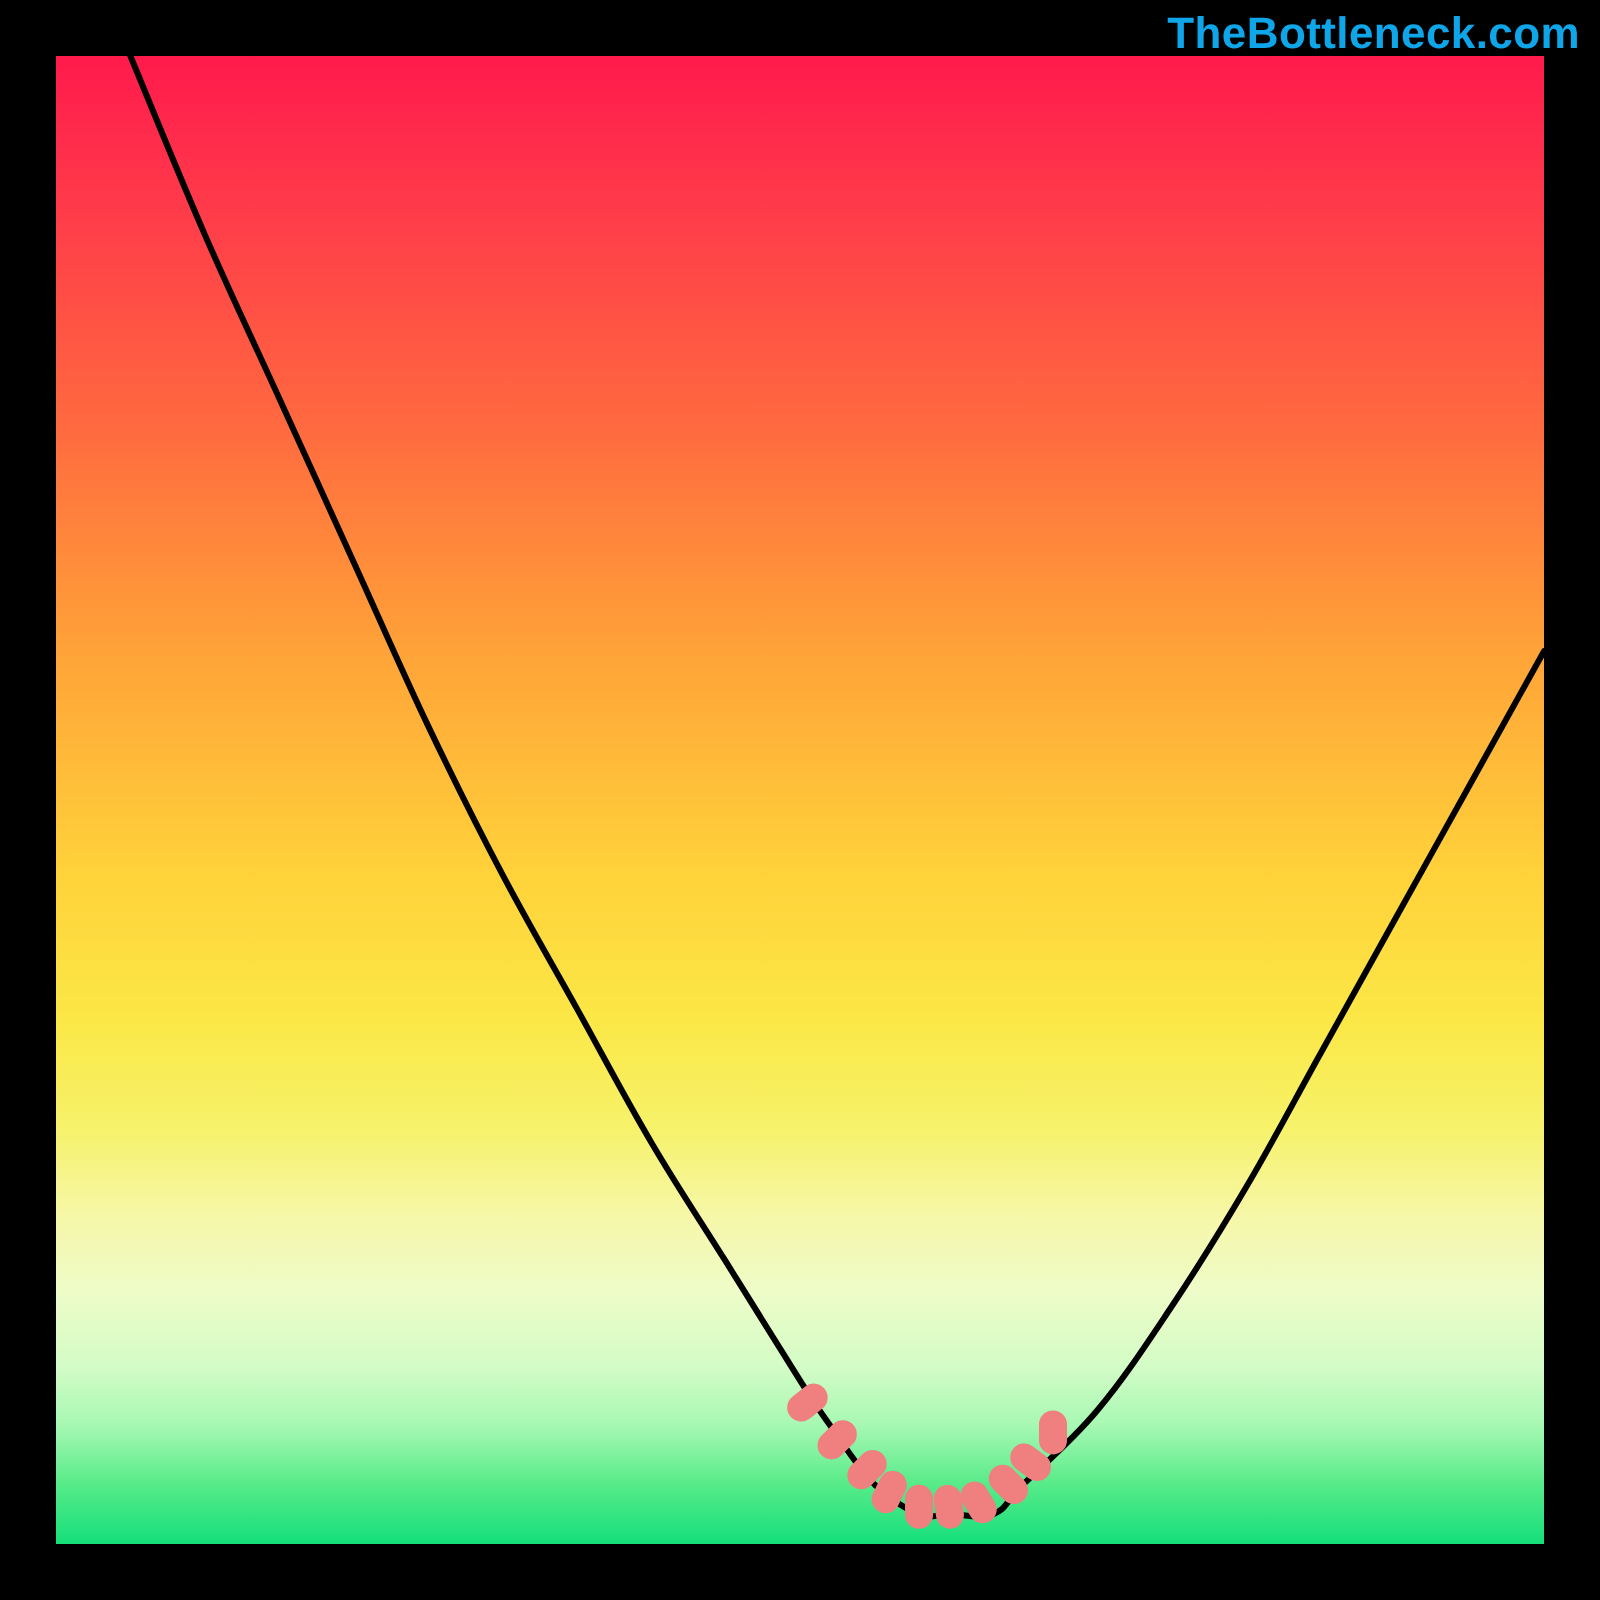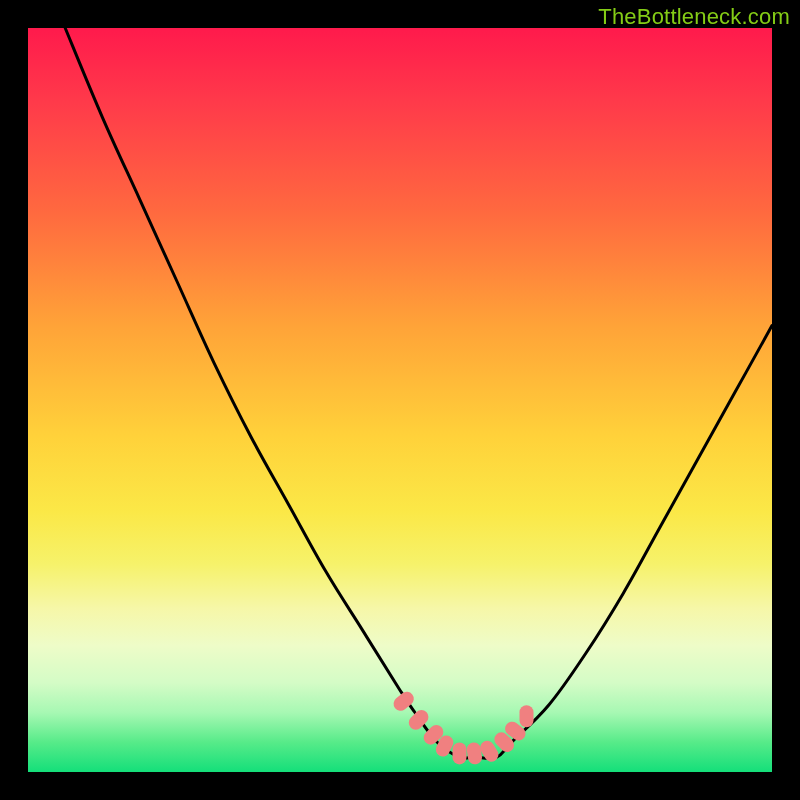--- a/index.html
+++ b/index.html
@@ -39,22 +39,22 @@
       #57eb89 96%,
       #14df7a 100%
     );
   }
   .watermark {
     position: absolute;
     top: 4px;
     right: 10px;
     font-family: Arial, Helvetica, sans-serif;
     font-size: 22px;
-    font-weight: 400;
-    color: #84cc16;
+    font-weight: 700;
+    color: #0ea5e9;
     letter-spacing: 0.2px;
     user-select: none;
   }
   svg.curves {
     position: absolute;
     left: 28px;
     top: 28px;
     width: 744px;
     height: 744px;
     overflow: visible;

